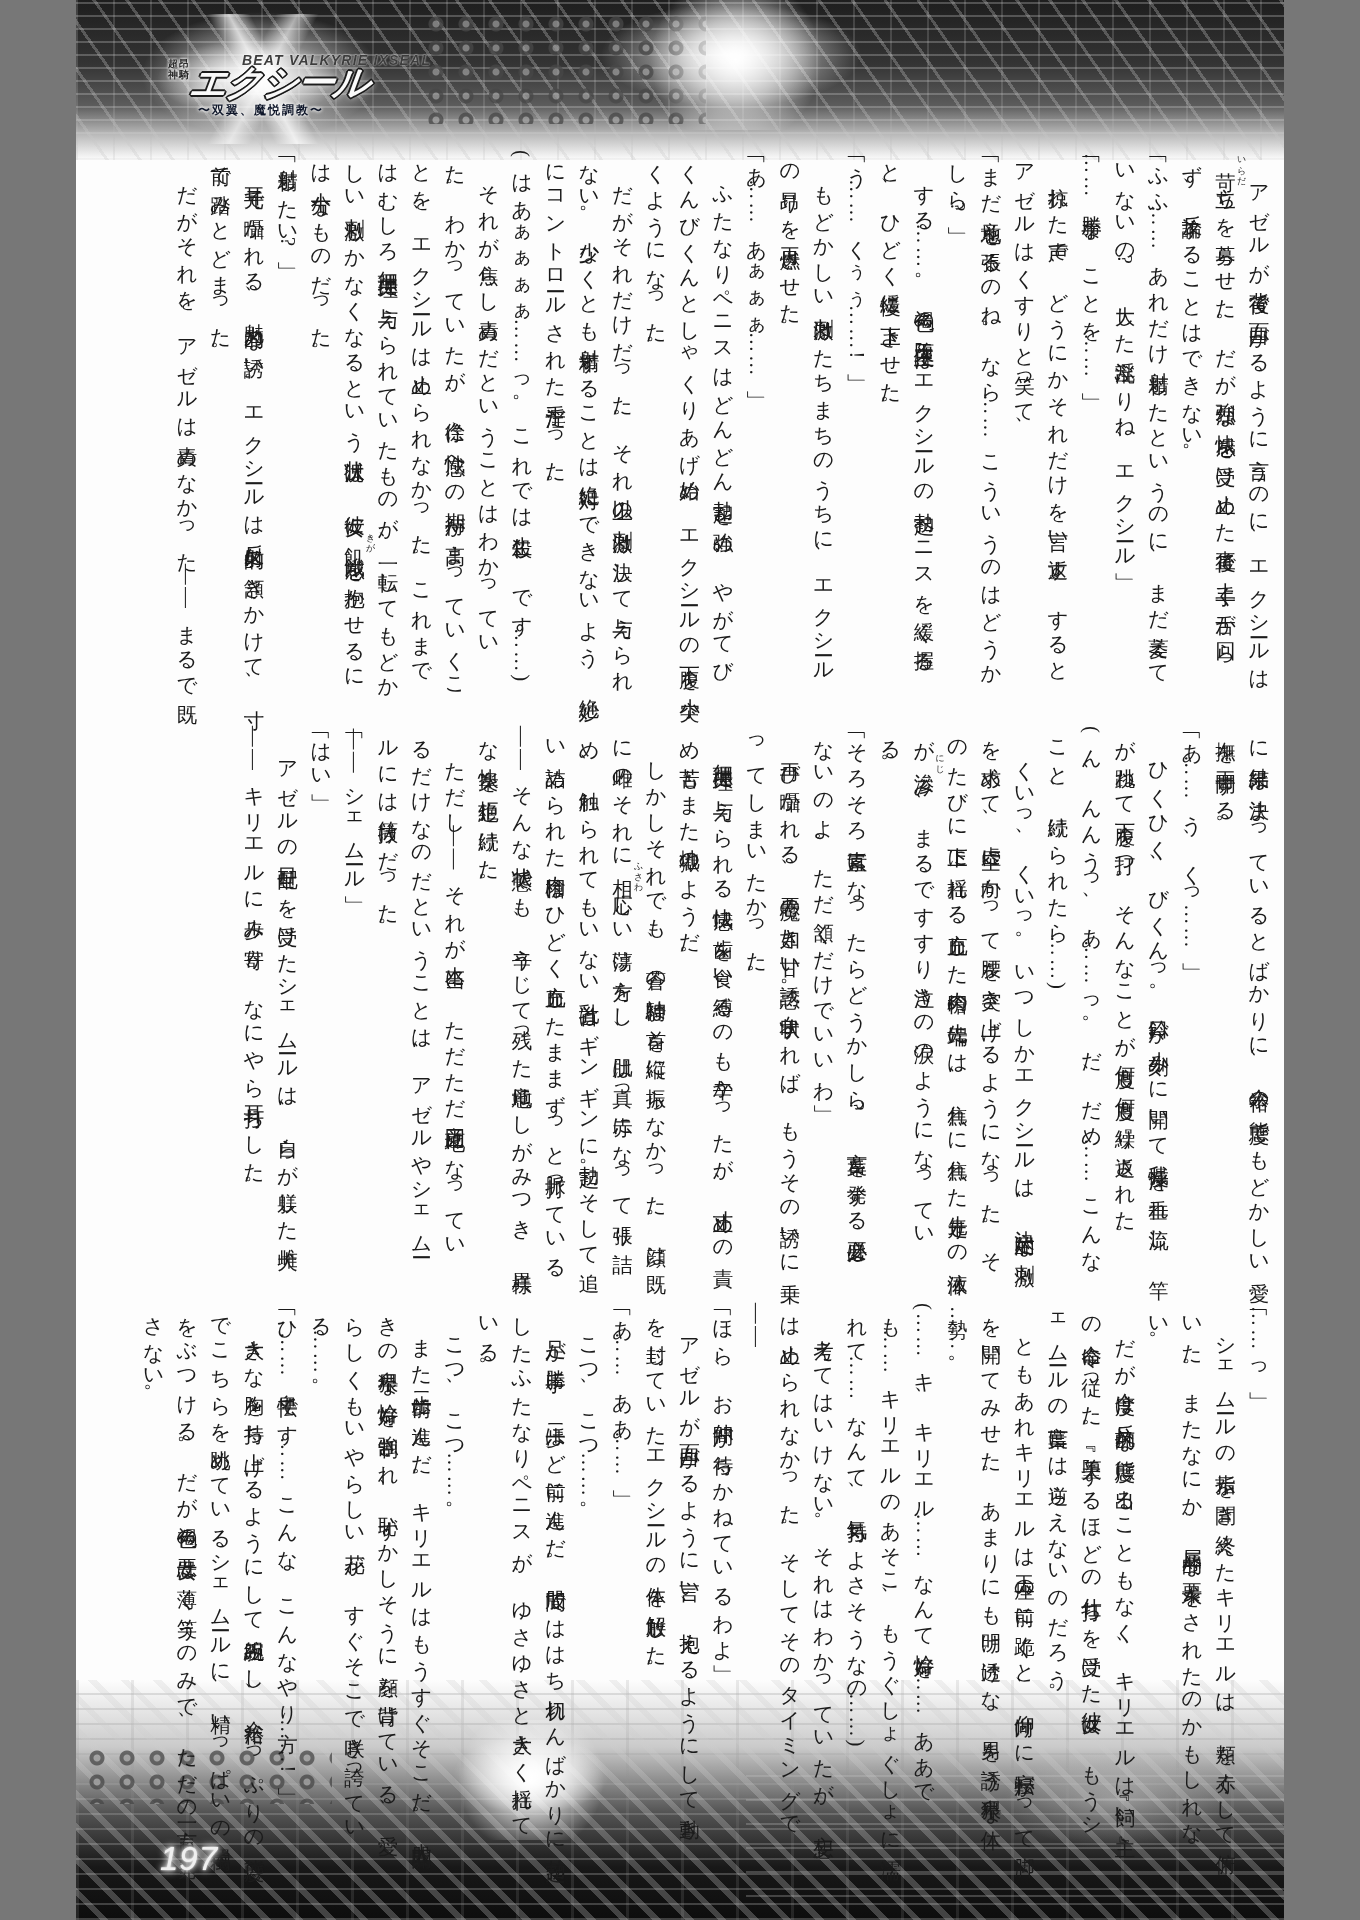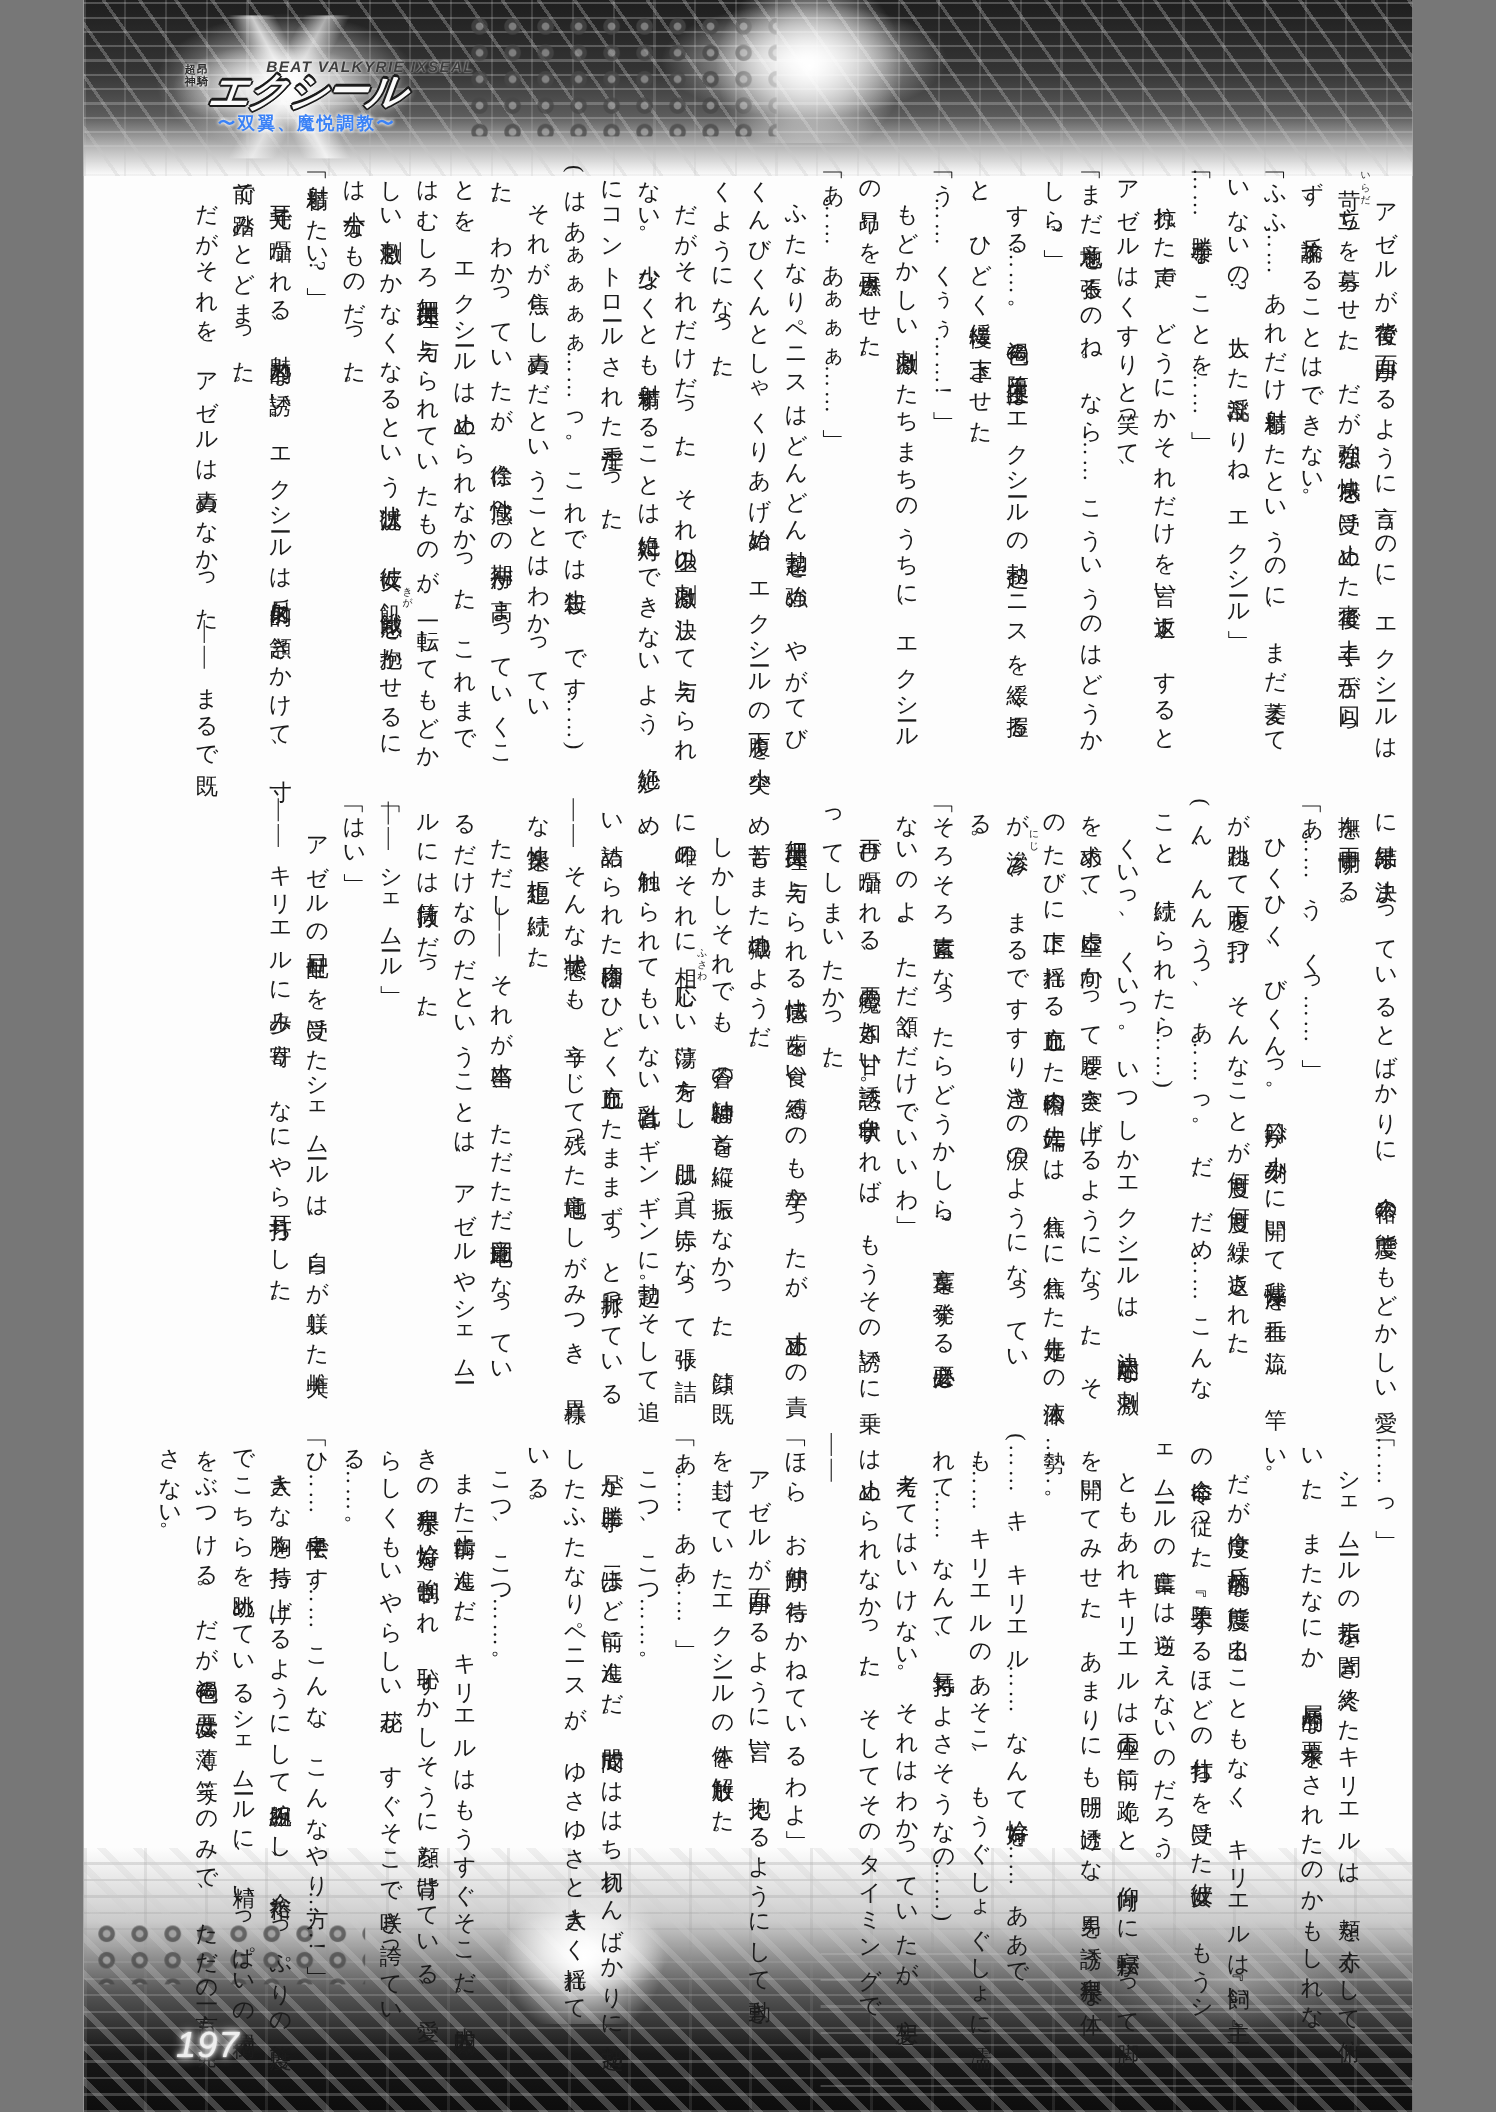--- a/index.html
+++ b/index.html
@@ -66,21 +66,21 @@
     position:absolute;left:52px;top:30px;white-space:nowrap;
     font-family:"Liberation Sans","DejaVu Sans",sans-serif;
     font-size:37px;font-weight:bold;font-style:italic;letter-spacing:-2px;
     color:#fafafa;transform:skewX(-7deg);
     text-shadow:-2px 0 0 #1c1c1c,2px 0 0 #1c1c1c,0 -2px 0 #1c1c1c,0 2px 0 #1c1c1c,
                 -1px -1px 0 #1c1c1c,1px 1px 0 #1c1c1c,-1px 1px 0 #1c1c1c,1px -1px 0 #1c1c1c,
                 0 0 7px rgba(255,255,255,.9);
   }
   .logo-sub{
     position:absolute;left:60px;top:74px;white-space:nowrap;
-    font-size:16px;letter-spacing:2px;color:#3b82f6;font-weight:bold;
+    font-size:12px;letter-spacing:2px;color:#0f172a;font-weight:bold;
     text-shadow:0 0 3px #fff,0 0 4px #fff;
   }
   
   .band{
     position:absolute;left:58px;width:1141px;height:546px;z-index:2;
     writing-mode:vertical-rl;
     font-size:20.5px;line-height:33.5px;letter-spacing:2.8px;
     color:#1b1b1b;text-align:left;
   }
   .band[data-name="text-band-1"]{top:150px;}

